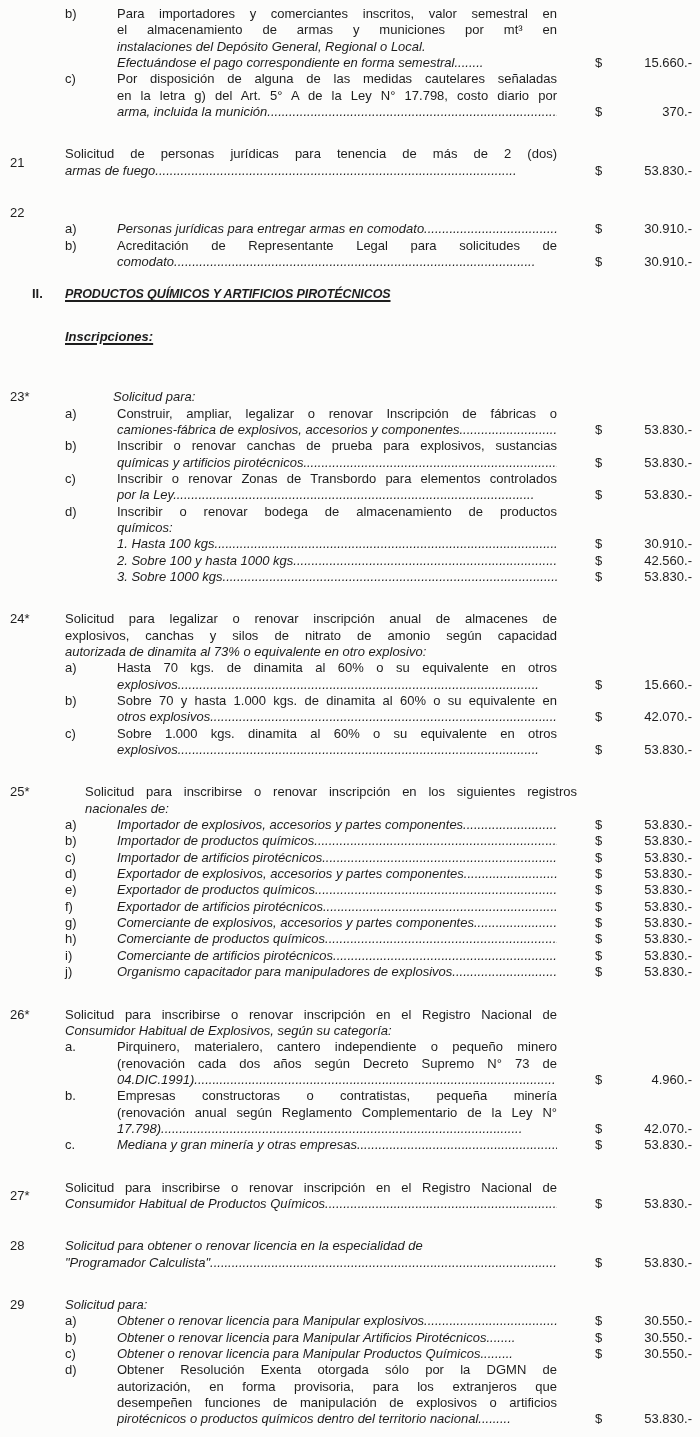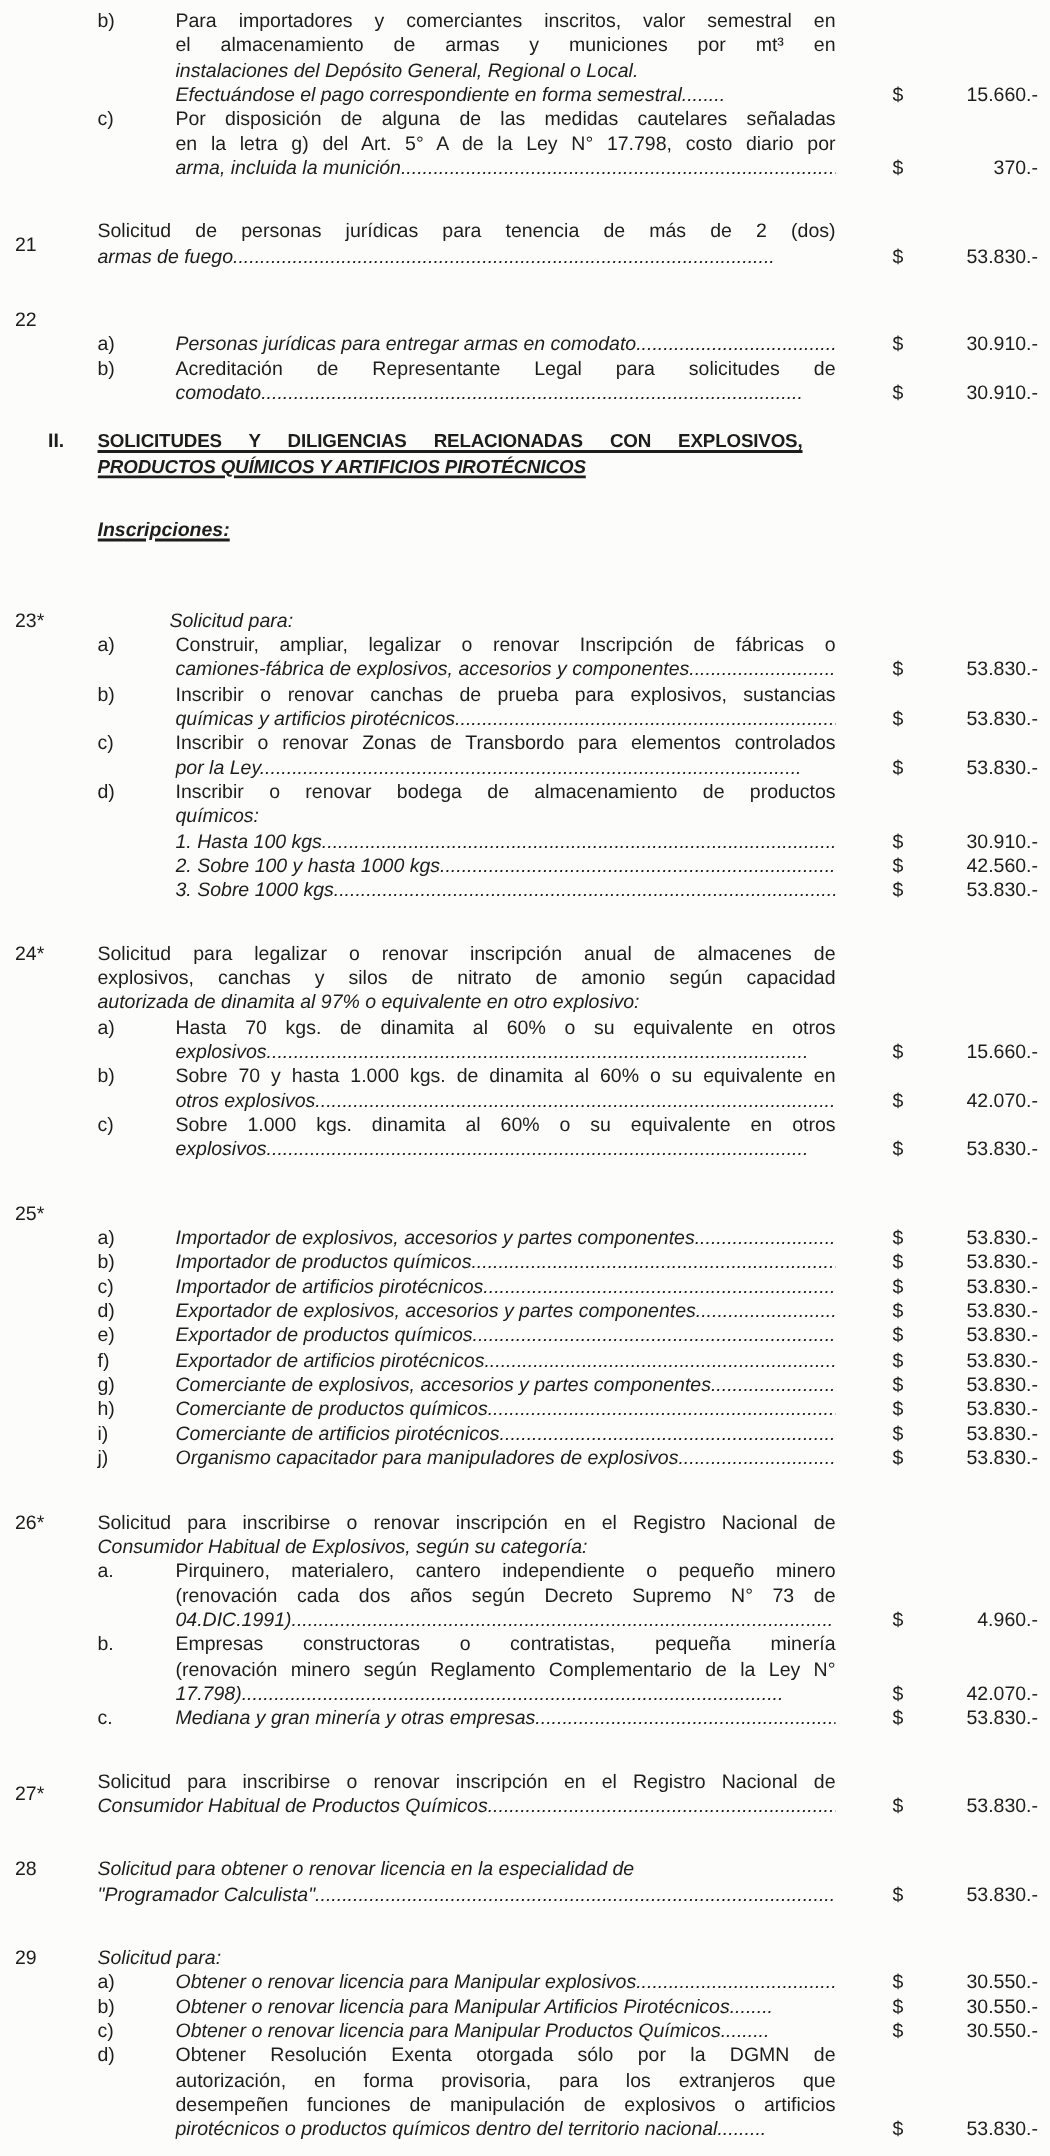--- a/index.html
+++ b/index.html
@@ -116,21 +116,20 @@
           <div class="ln ln-e">comodato....................................................................................................</div>
         </div>
         <div class="price">
           <span class="cur">$</span>
           <span class="amt">30.910.-</span>
         </div>
       </div>
       <div class="row heading" style="margin-top: 16px;">
         <span class="num roman">II.</span>
         <div class="txt i0">
-          <div class="ln ln-j">SOLICITUDES Y DILIGENCIAS RELACIONADAS CON EXPLOSIVOS,</div>
           <div class="ln ln-e">PRODUCTOS QUÍMICOS Y ARTIFICIOS PIROTÉCNICOS</div>
         </div>
       </div>
       <div class="row subheading" style="margin-top: 26px;">
         <span class="num"></span>
         <div class="txt i0">
           <div class="ln ln-e">Inscripciones:</div>
         </div>
       </div>
       <div class="row item" style="margin-top: 44px; gap: 48px;">
@@ -214,21 +213,21 @@
         <div class="price">
           <span class="cur">$</span>
           <span class="amt">53.830.-</span>
         </div>
       </div>
       <div class="row item" style="margin-top: 26px;">
         <span class="num">24*</span>
         <div class="txt i0">
           <div class="ln ln-j">Solicitud para legalizar o renovar inscripción anual de almacenes de</div>
           <div class="ln ln-j">explosivos, canchas y silos de nitrato de amonio según capacidad</div>
-          <div class="ln ln-e">autorizada de dinamita al 97% o equivalente en otro explosivo:</div>
+          <div class="ln ln-e">autorizada de dinamita al 73% o equivalente en otro explosivo:</div>
         </div>
       </div>
       <div class="row item">
         <span class="num"></span>
         <span class="lbl">a)</span>
         <div class="txt i1">
           <div class="ln ln-j">Hasta 70 kgs. de dinamita al 60% o su equivalente en otros</div>
           <div class="ln ln-e">explosivos....................................................................................................</div>
         </div>
         <div class="price">
@@ -255,20 +254,24 @@
           <div class="ln ln-j">Sobre 1.000 kgs. dinamita al 60% o su equivalente en otros</div>
           <div class="ln ln-e">explosivos....................................................................................................</div>
         </div>
         <div class="price">
           <span class="cur">$</span>
           <span class="amt">53.830.-</span>
         </div>
       </div>
       <div class="row item" style="margin-top: 26px; gap: 20px;">
         <span class="num">25*</span>
+        <div class="txt i0">
+          <div class="ln ln-j">Solicitud para inscribirse o renovar inscripción en los siguientes registros</div>
+          <div class="ln ln-e">nacionales de:</div>
+        </div>
       </div>
       <div class="row item">
         <span class="num"></span>
         <span class="lbl">a)</span>
         <div class="txt i1">
           <div class="ln ln-e">Importador de explosivos, accesorios y partes componentes....................................................................................................</div>
         </div>
         <div class="price">
           <span class="cur">$</span>
           <span class="amt">53.830.-</span>
@@ -391,21 +394,21 @@
         <div class="price">
           <span class="cur">$</span>
           <span class="amt">4.960.-</span>
         </div>
       </div>
       <div class="row item">
         <span class="num"></span>
         <span class="lbl">b.</span>
         <div class="txt i1">
           <div class="ln ln-j">Empresas constructoras o contratistas, pequeña minería</div>
-          <div class="ln ln-j">(renovación minero según Reglamento Complementario de la Ley N°</div>
+          <div class="ln ln-j">(renovación anual según Reglamento Complementario de la Ley N°</div>
           <div class="ln ln-e">17.798)....................................................................................................</div>
         </div>
         <div class="price">
           <span class="cur">$</span>
           <span class="amt">42.070.-</span>
         </div>
       </div>
       <div class="row item">
         <span class="num"></span>
         <span class="lbl">c.</span>

